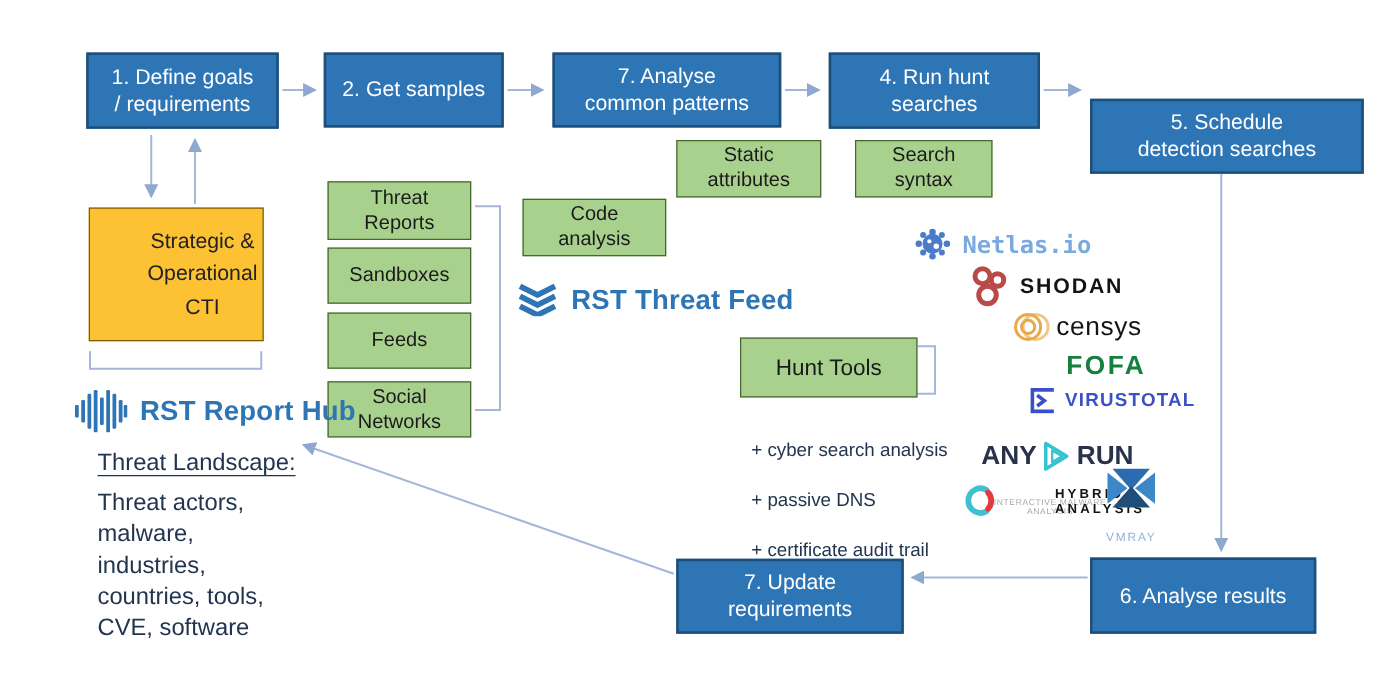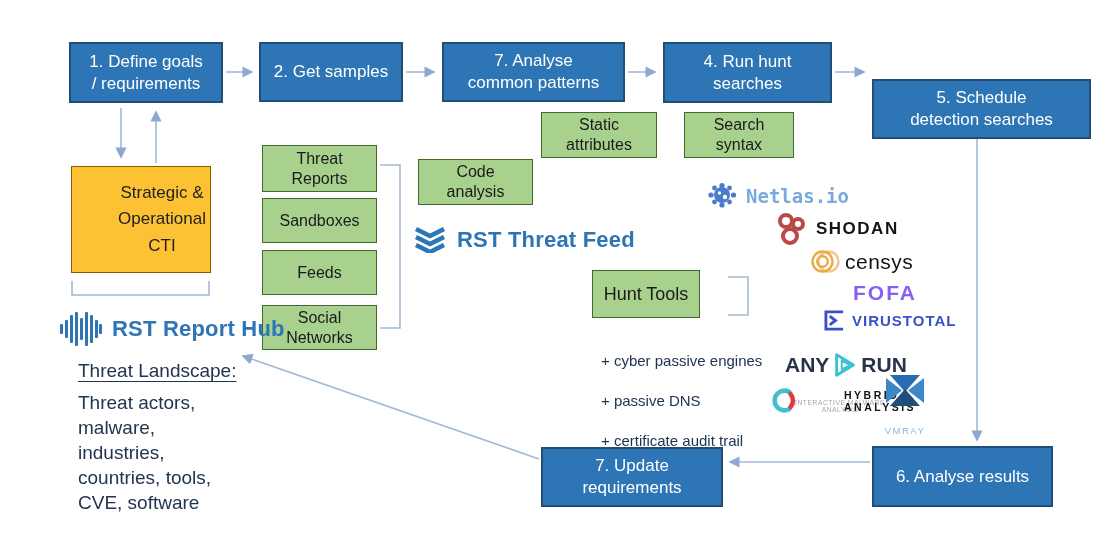--- a/index.html
+++ b/index.html
@@ -26,21 +26,21 @@
   .lbl{position:absolute;white-space:pre-line;z-index:2;}
   #connectors{position:absolute;left:0;top:0;z-index:1;}
   .brand{color:#2e75b6;font-weight:bold;font-size:22px;letter-spacing:.2px;}
   .tl-title{font-size:19px;color:#223550;text-decoration:underline;text-underline-offset:4px;}
   .tl-lines{font-size:19px;color:#223550;line-height:25px;margin-top:6px;}
   .hunt-list{font-size:15px;color:#223550;line-height:20px;}
   .logo-row{position:absolute;display:flex;align-items:center;z-index:2;}
   .netlas-text{font-family:"DejaVu Sans Mono",monospace;font-weight:bold;font-size:19px;color:#79a9de;}
   .shodan-text{font-size:17px;color:#141414;letter-spacing:1.5px;font-weight:600;}
   .censys-text{font-size:21px;color:#141414;letter-spacing:.5px;}
-  .fofa-text{font-size:21px;color:#8b5cf6;font-weight:bold;letter-spacing:2px;}
+  .fofa-text{font-size:21px;color:#15803d;font-weight:bold;letter-spacing:2px;}
   .vt-text{font-size:15px;color:#3a50c8;font-weight:bold;letter-spacing:1px;}
   .anyrun-text{font-size:21px;color:#28324a;font-weight:bold;letter-spacing:0px;}
   .anyrun-tag{font-size:6.8px;color:#a3a8b0;letter-spacing:.5px;margin-top:2px;}
   .hybrid-text{font-size:10.5px;color:#141414;font-weight:bold;letter-spacing:2.5px;line-height:12px;padding-left:40px;}
   .vmray-text{font-size:9.5px;color:#8fb4dc;letter-spacing:1.5px;text-align:center;}
 </style>
 </head>
 <body>
 
 <div id="stage">
@@ -127,29 +127,29 @@
     <span class="brand">RST Report Hub</span>
   </div>
 
   <div class="lbl tl-title" style="left:78px;top:360px;">Threat Landscape:</div>
   <div class="lbl tl-lines" style="left:78px;top:384px;">Threat actors,
 malware,
 industries,
 countries, tools,
 CVE, software</div>
 
-  <div class="box green" style="left:592px;top:270px;width:108px;height:48px;font-size:18px;">Hunt Tools</div>
+  <div class="box green" style="left:592px;top:270px;width:142px;height:48px;font-size:18px;">Hunt Tools</div>
   <div class="lbl hunt-list" style="left:601px;top:331px;">
-    <div>+ cyber passive engines</div>
+    <div>+ cyber search analysis</div>
     <div>+ passive DNS</div>
     <div>+ certificate audit trail</div>
     <div>+ sandboxes</div>
   </div>
 
-  <div class="logo-row" style="left:708px;top:182px;">
+  <div class="logo-row" style="left:732px;top:182px;">
     <span style="margin-right:8px;display:inline-flex;">
       <svg width="30" height="27" viewBox="0 0 30 27">
         <g fill="#4a7cc9">
           <circle cx="14" cy="13" r="8"></circle>
           <circle cx="14" cy="3.5" r="2.6"></circle>
           <circle cx="21.5" cy="6" r="2.4"></circle>
           <circle cx="25.5" cy="13" r="2.6"></circle>
           <circle cx="21.5" cy="20" r="2.4"></circle>
           <circle cx="14" cy="23" r="2.6"></circle>
           <circle cx="6.5" cy="20" r="2.4"></circle>

